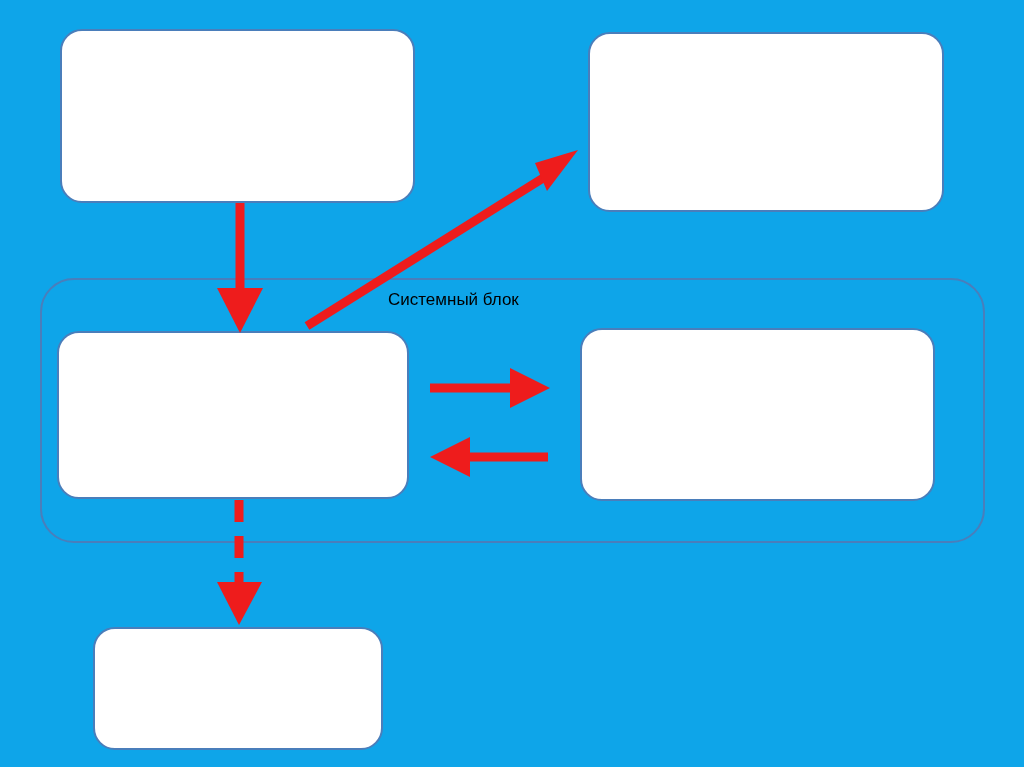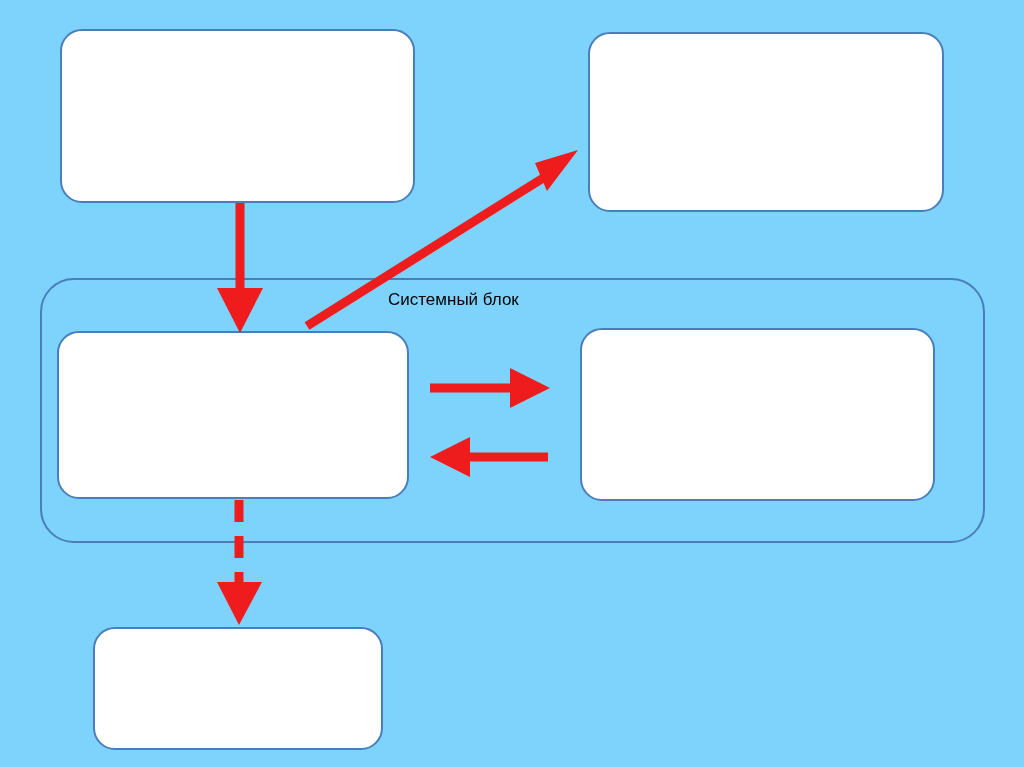--- a/index.html
+++ b/index.html
@@ -4,21 +4,21 @@
 <style>
   html, body {
     margin: 0;
     padding: 0;
     background: #ffffff;
   }
   #canvas {
     position: relative;
     width: 1024px;
     height: 767px;
-    background: #7dd3fc;
+    background: #0ea5e9;
     overflow: hidden;
     font-family: "Liberation Sans", sans-serif;
   }
   .node {
     position: absolute;
     box-sizing: border-box;
     border: 2px solid #4a7ebb;
     background: #ffffff;
     border-radius: 22px;
   }

